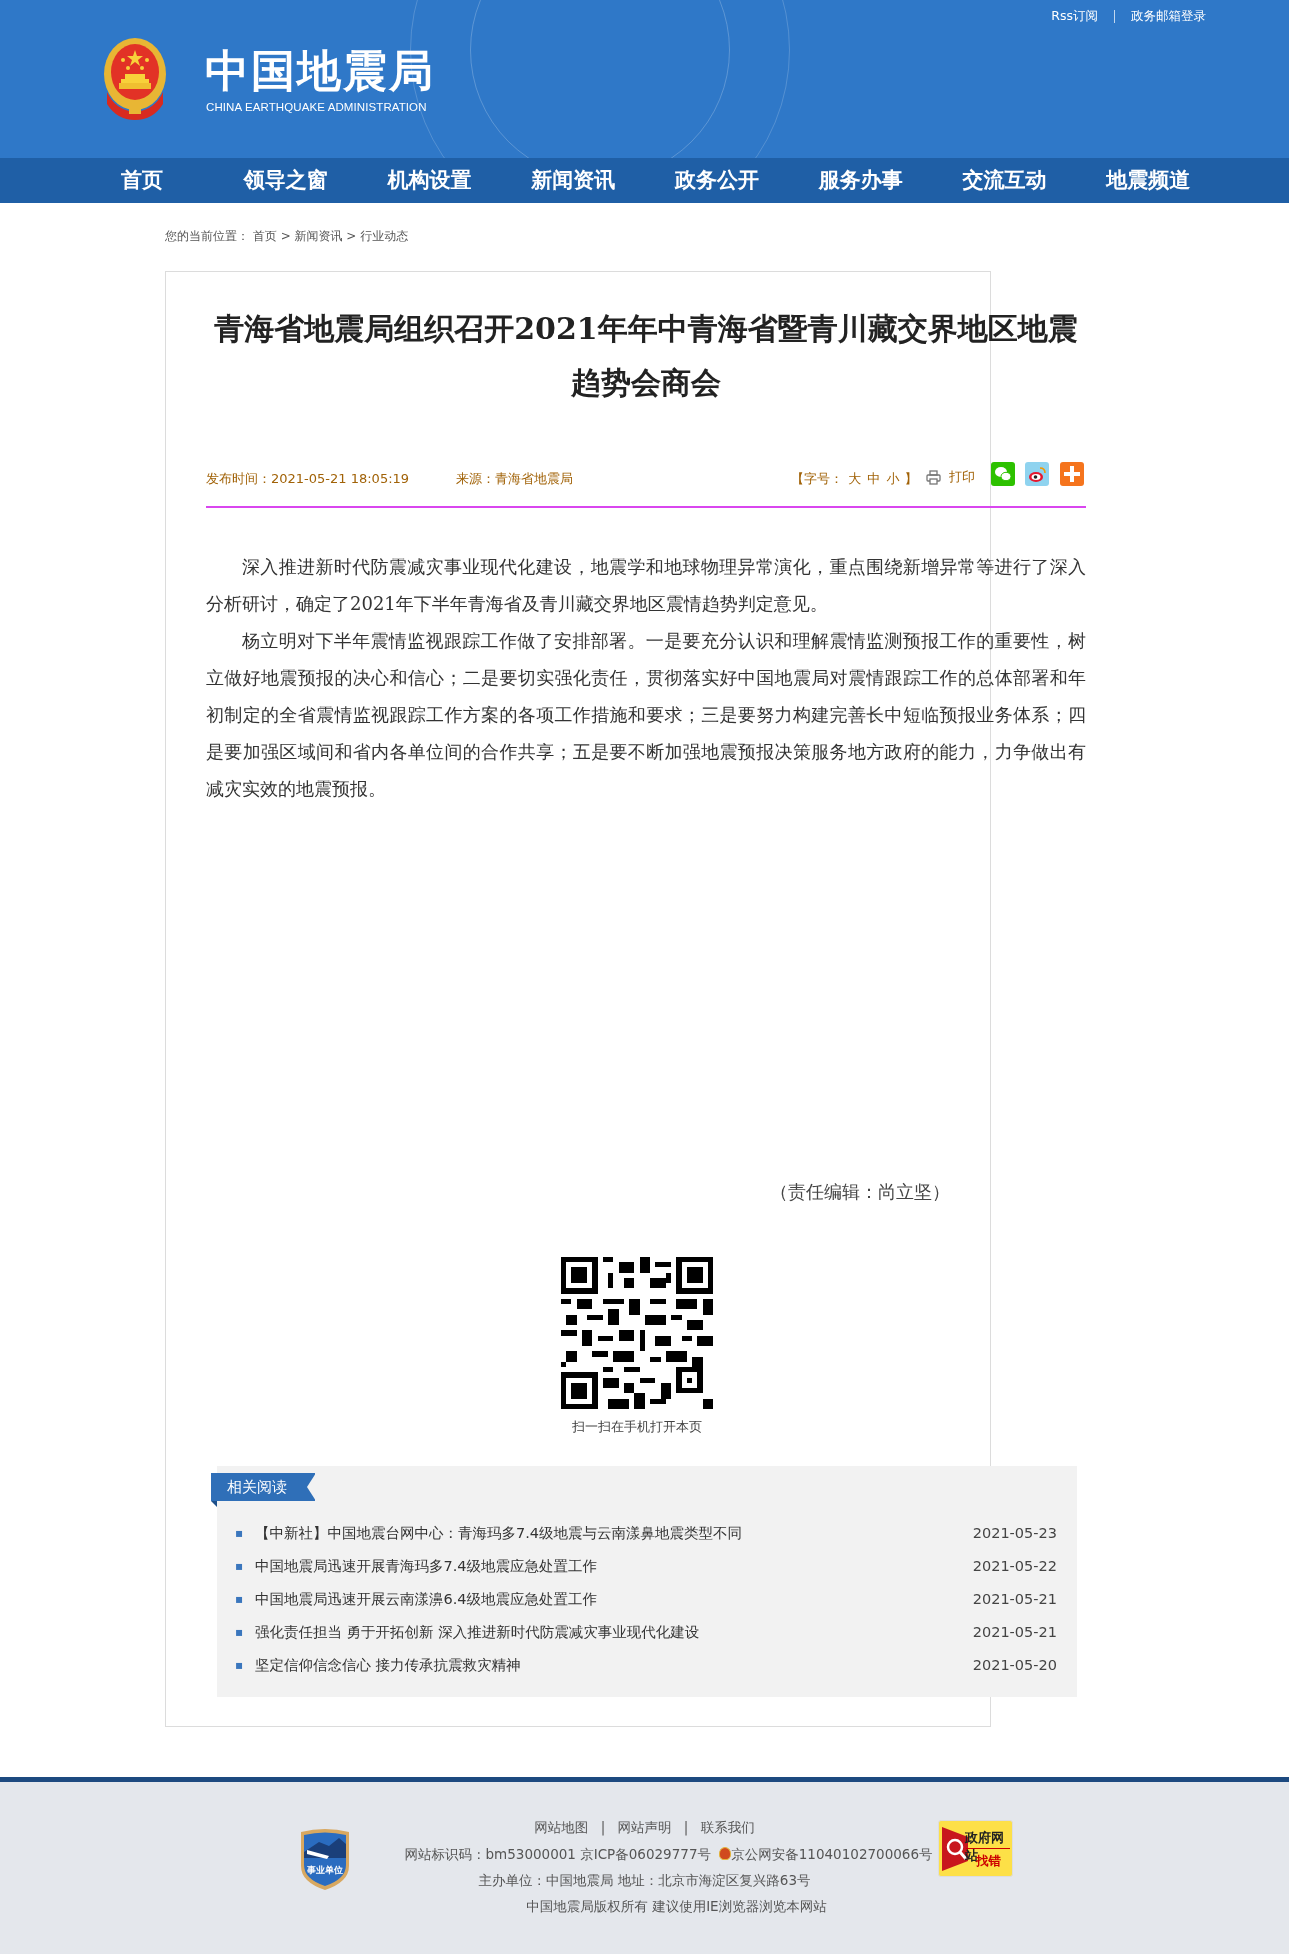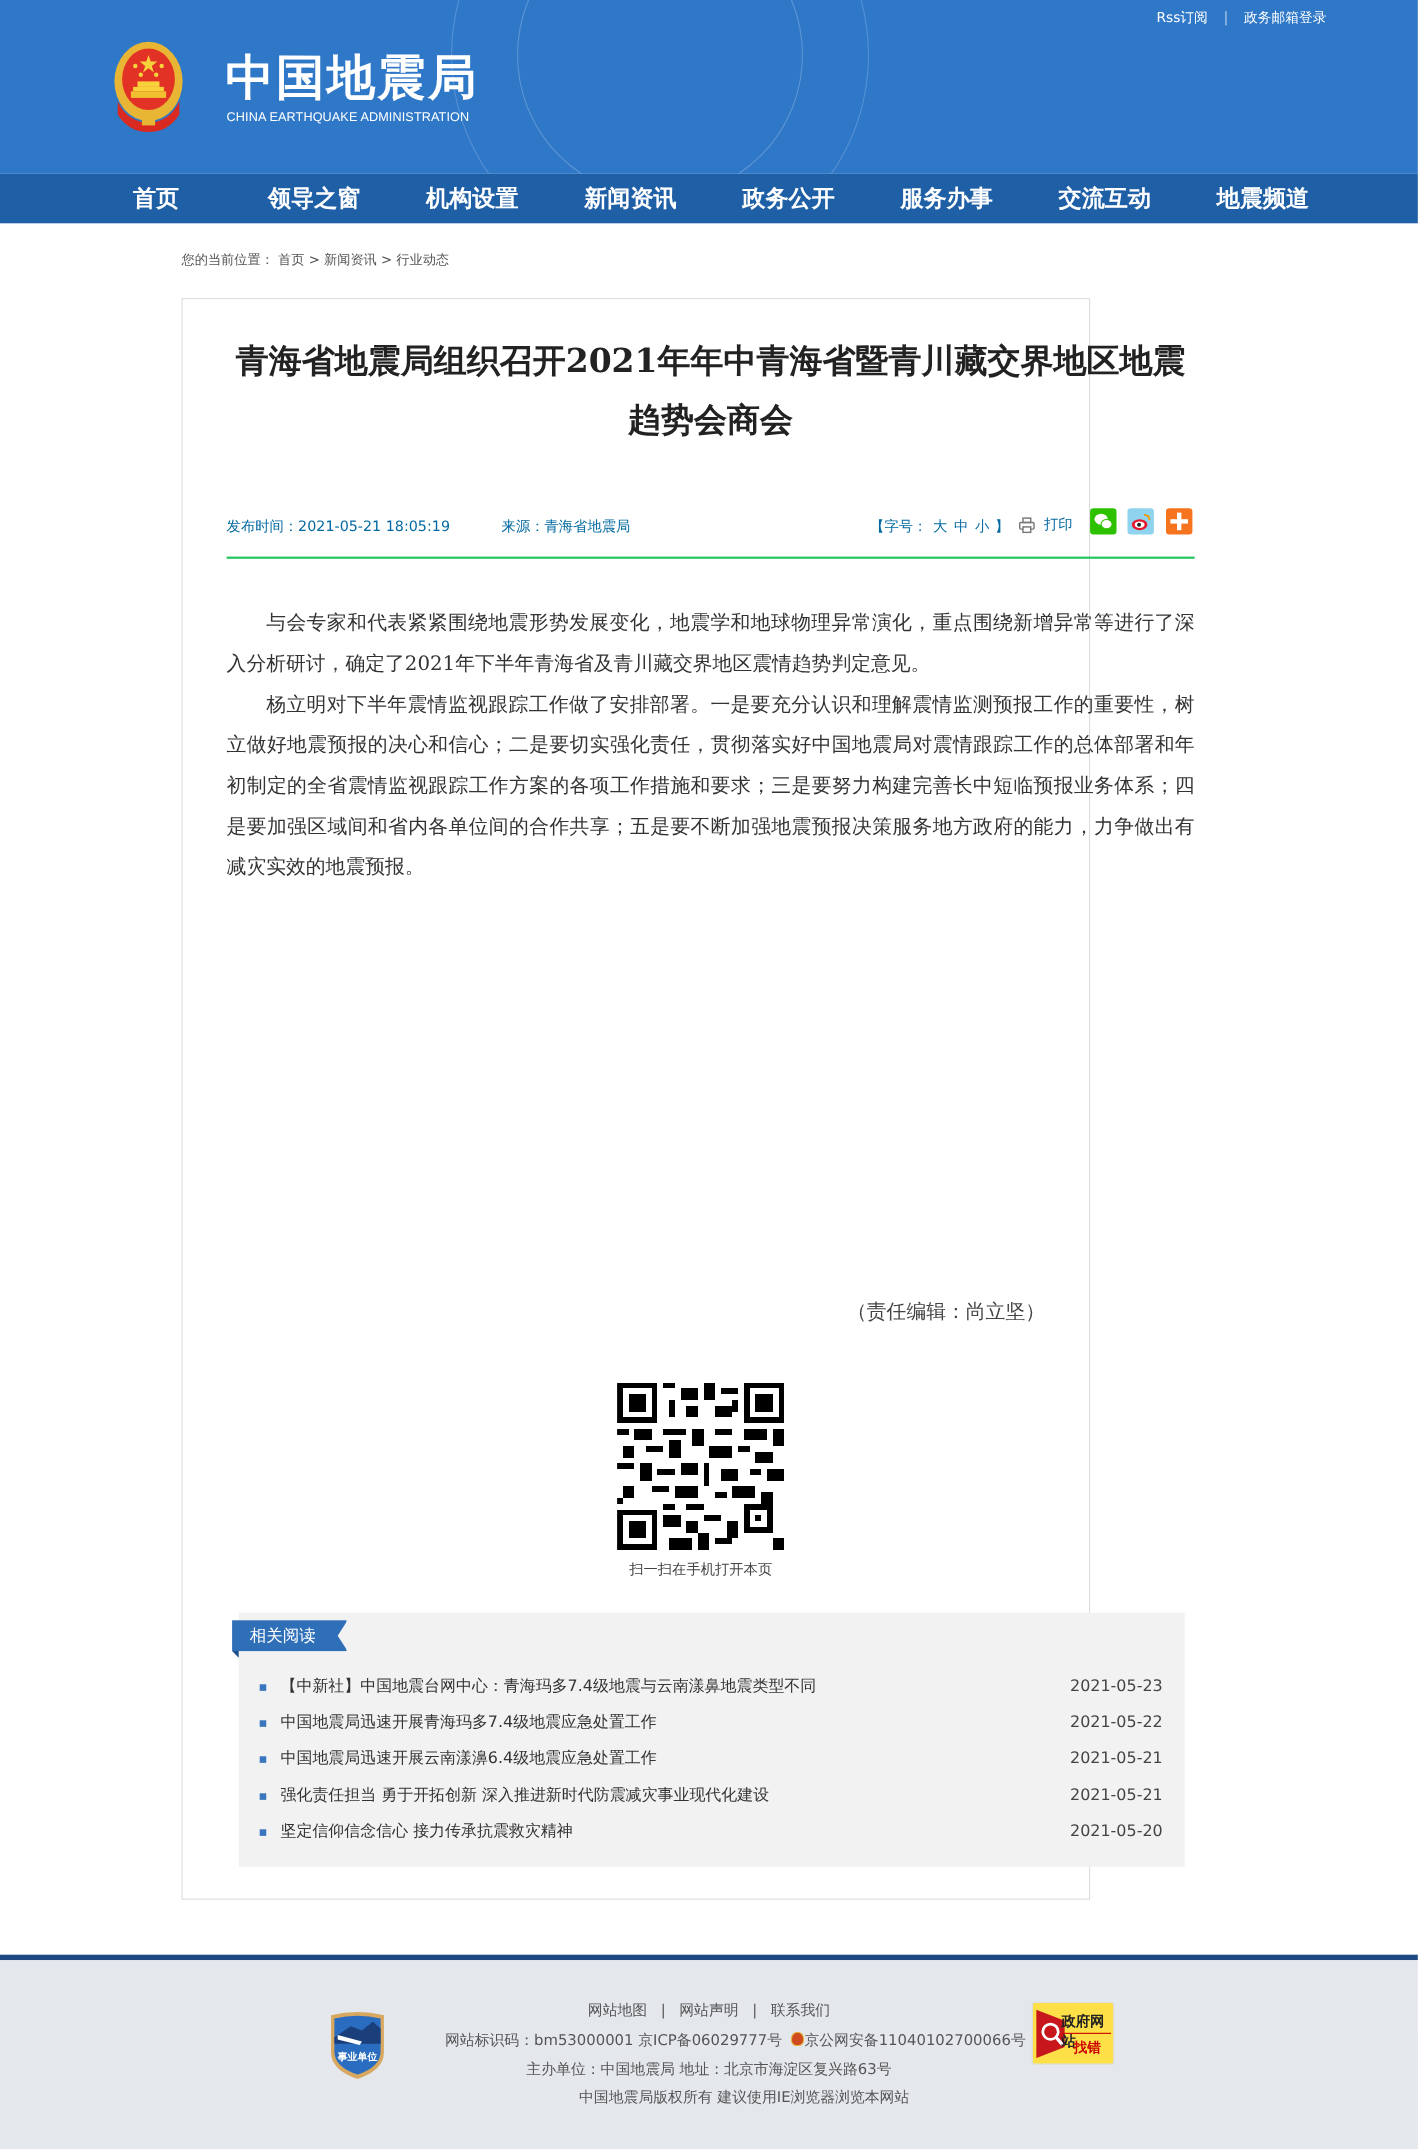--- a/index.html
+++ b/index.html
@@ -23,21 +23,21 @@
   .nav .nav-inner { position:absolute; left:70px; top:0; width:1150px; height:45px; display:flex; }
   .nav-item { width:150px; height:45px; line-height:45px; text-align:center; color:#fff; font-size:21px; font-weight:bold; cursor:pointer; }
 
   
   .breadcrumb { position:absolute; left:165px; top:228px; font-size:12px; color:#555; }
   .breadcrumb .crumb { cursor:pointer; }
 
   
   .content-box { position:absolute; left:165px; top:271px; width:826px; height:1456px; border:1px solid #dcdcdc; background:#fff; }
   .article-title { position:absolute; left:40px; top:30px; width:880px; text-align:center; font-family:"DejaVu Serif","Liberation Serif",serif; font-size:30px; line-height:54px; color:#222; }
-  .meta { position:absolute; left:40px; top:196px; width:880px; height:40px; font-size:13px; color:#0369a1; border-bottom:2px solid #22c55e; }
+  .meta { position:absolute; left:40px; top:196px; width:880px; height:40px; font-size:13px; color:#a16207; border-bottom:2px solid #d946ef; }
   .meta .time { position:absolute; left:0; top:2px; }
   .meta .source { position:absolute; left:250px; top:2px; }
   .meta .fontsize { position:absolute; left:585px; top:2px; }
   .meta .fontsize .sz { cursor:pointer; margin:0 1px; }
   .meta .print { position:absolute; left:720px; top:0px; display:flex; align-items:center; cursor:pointer; }
   .meta .print svg { margin-right:8px; }
   .share { position:absolute; top:-6px; width:24px; height:24px; border-radius:3px; cursor:pointer; }
   .share.wechat { left:785px; background:#2dc100; }
   .share.weibo { left:819px; background:#8fd3ef; }
   .share.more { left:854px; background:#f5741d; }
@@ -165,21 +165,21 @@
     </span>
     <span class="share more">
       <svg width="24" height="24" viewBox="0 0 24 24">
           <rect x="10" y="4" width="4" height="16" fill="#fff"></rect>
           <rect x="4" y="10" width="16" height="4" fill="#fff"></rect>
         </svg>
     </span>
   </div>
 
   <div class="article-body">
-    <p>与会专家和代表紧紧围绕地震形势发展变化，地震学和地球物理异常演化，重点围绕新增异常等进行了深入分析研讨，确定了2021年下半年青海省及青川藏交界地区震情趋势判定意见。</p>
+    <p>深入推进新时代防震减灾事业现代化建设，地震学和地球物理异常演化，重点围绕新增异常等进行了深入分析研讨，确定了2021年下半年青海省及青川藏交界地区震情趋势判定意见。</p>
     <p>杨立明对下半年震情监视跟踪工作做了安排部署。一是要充分认识和理解震情监测预报工作的重要性，树立做好地震预报的决心和信心；二是要切实强化责任，贯彻落实好中国地震局对震情跟踪工作的总体部署和年初制定的全省震情监视跟踪工作方案的各项工作措施和要求；三是要努力构建完善长中短临预报业务体系；四是要加强区域间和省内各单位间的合作共享；五是要不断加强地震预报决策服务地方政府的能力，力争做出有减灾实效的地震预报。</p>
   </div>
 
   <div class="editor">（责任编辑：尚立坚）</div>
 
   <svg class="qr" viewBox="0 0 29 29" shape-rendering="crispEdges">
     <rect width="29" height="29" fill="#fff"></rect>
     <g fill="#000">
       <rect x="0" y="0" width="7" height="7"></rect>
         <rect x="1" y="1" width="5" height="5" fill="#fff"></rect>

